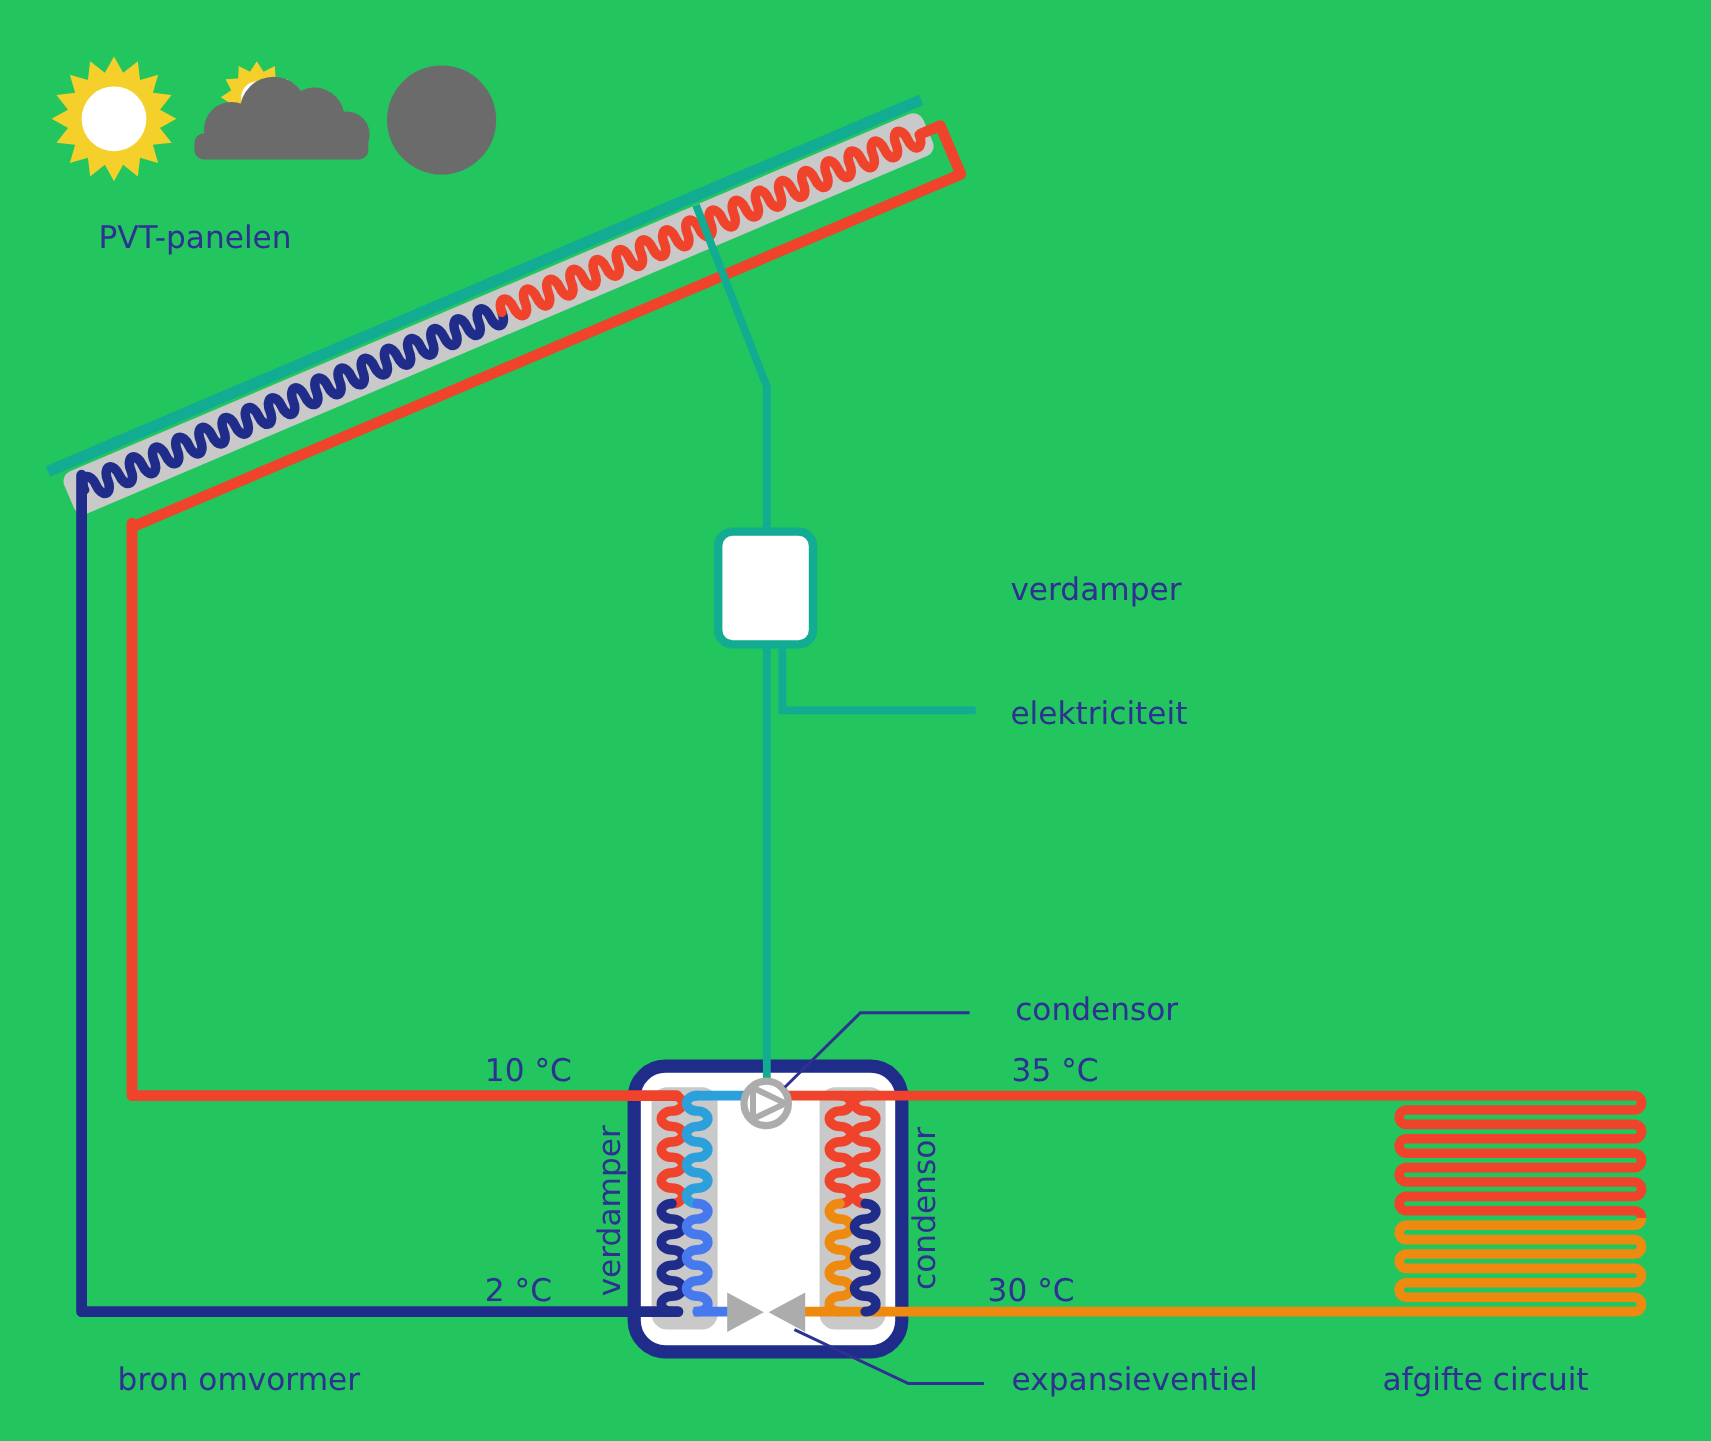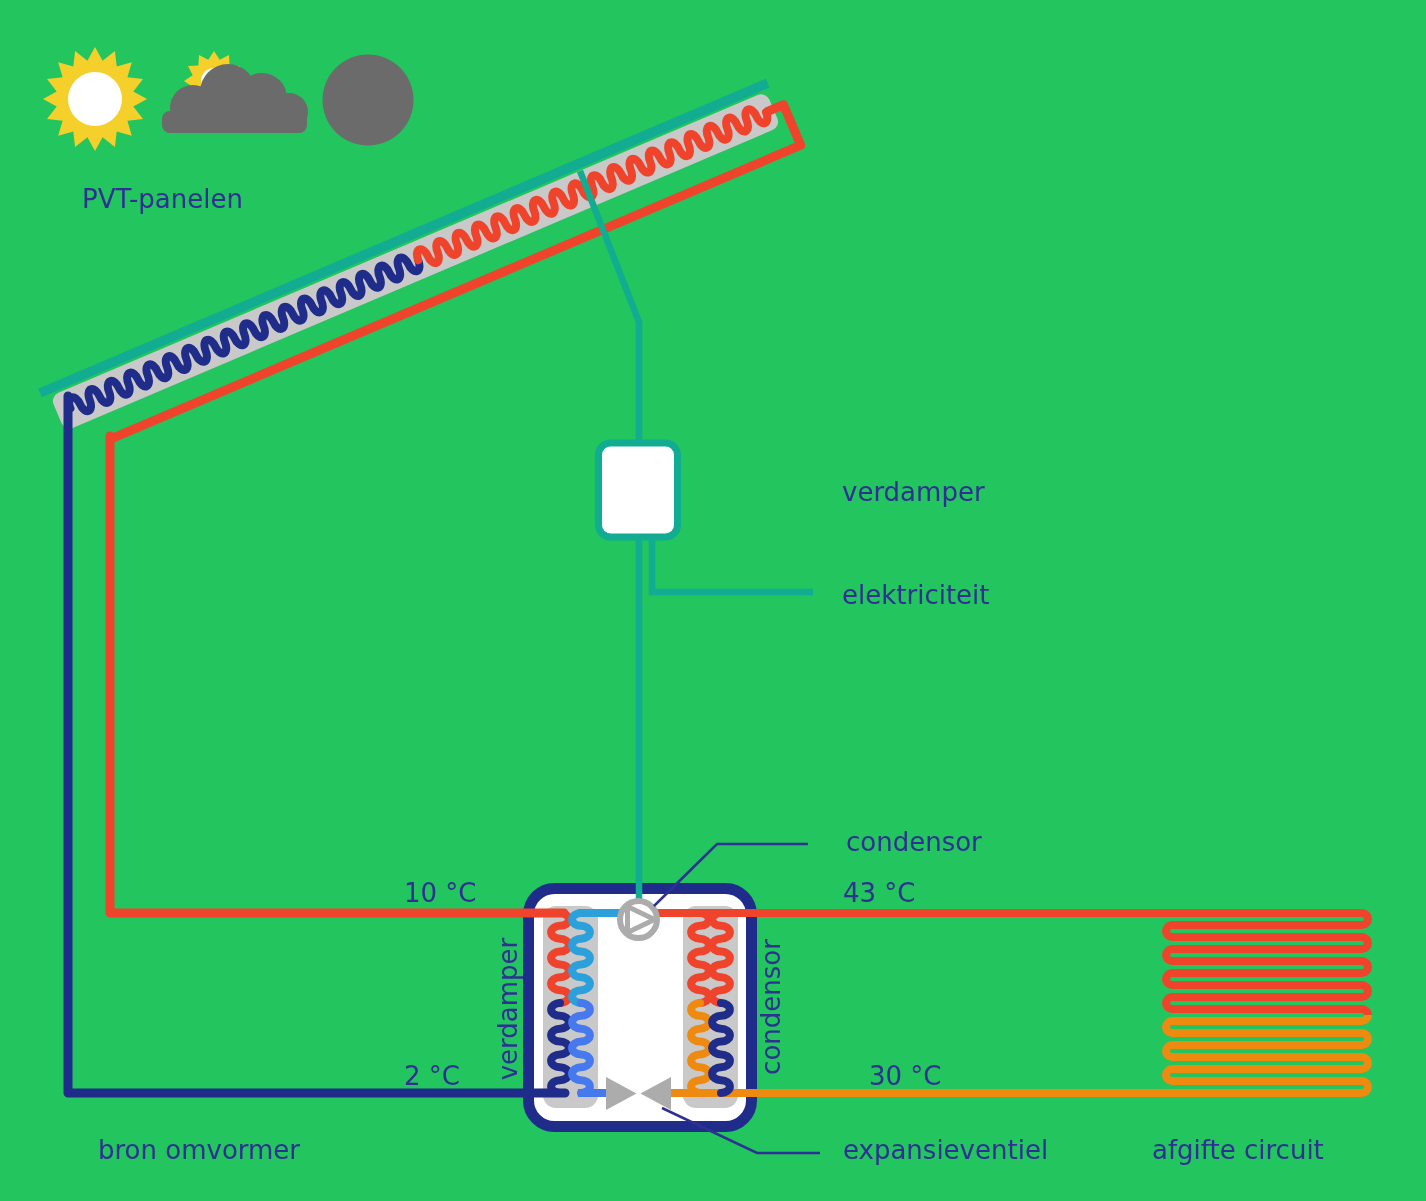--- a/index.html
+++ b/index.html
@@ -94,22 +94,22 @@
     <path d="M 654 906 L 717 844 H 808"></path>
     <path d="M 662 1108 L 757 1153 H 820"></path>
   </g>
 </svg>
 
 <div class="lbl" style="left:82px;top:186px;">PVT-panelen</div>
 <div class="lbl" style="left:842px;top:479px;">verdamper</div>
 <div class="lbl" style="left:842px;top:582px;">elektriciteit</div>
 <div class="lbl" style="left:846px;top:829px;">condensor</div>
 <div class="lbl" style="left:404px;top:880px;">10 °C</div>
-<div class="lbl" style="left:843px;top:880px;">43 °C</div>
+<div class="lbl" style="left:843px;top:880px;">35 °C</div>
 <div class="lbl" style="left:404px;top:1063px;">2 °C</div>
-<div class="lbl" style="left:869px;top:1063px;">30 °C</div>
+<div class="lbl" style="left:823px;top:1063px;">30 °C</div>
 <div class="lbl" style="left:98px;top:1137px;">bron omvormer</div>
 <div class="lbl" style="left:843px;top:1137px;">expansieventiel</div>
 <div class="lbl" style="left:1152px;top:1137px;">afgifte circuit</div>
 <div class="lbl rot" style="left:509px;top:1009px;">verdamper</div>
 <div class="lbl rot" style="left:772px;top:1007px;">condensor</div>
 
 </div>
 
 </body></html>

